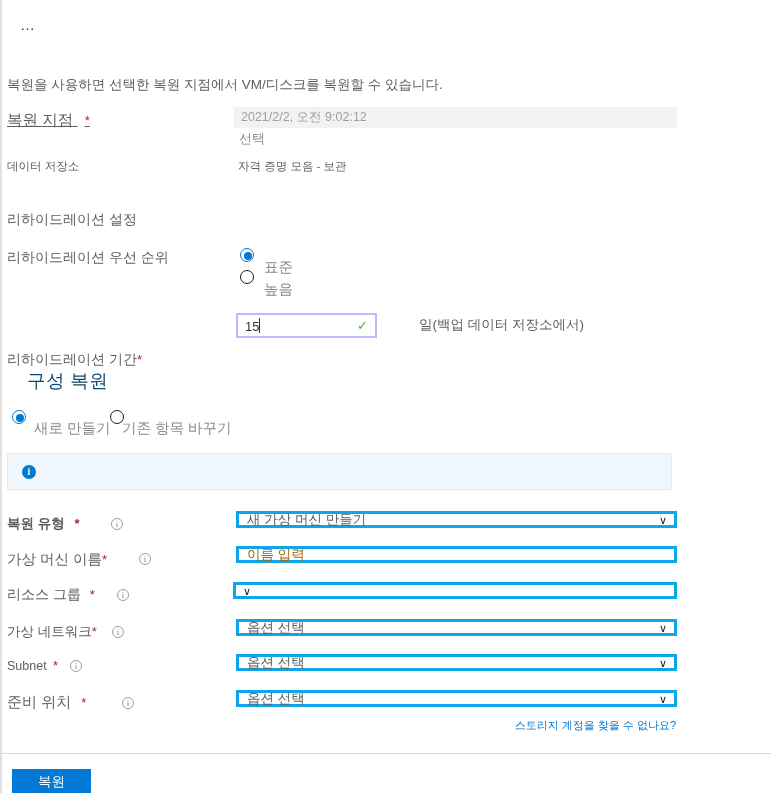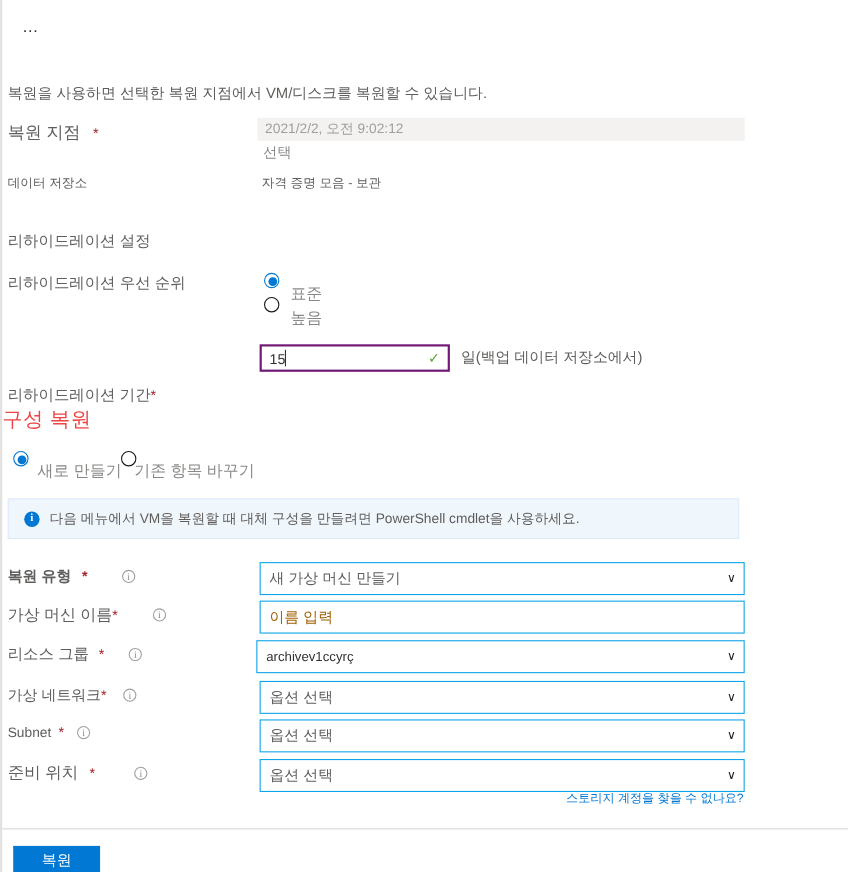--- a/index.html
+++ b/index.html
@@ -60,42 +60,42 @@
     position:absolute; left:236px; top:159px;
     font-size:11.5px; color:#605e5c; white-space:nowrap;
   }
 
   
   .section-sub {
     position:absolute; left:5px; font-size:14px; color:#605e5c;
     white-space:nowrap;
   }
   .section-h2 {
-    position:absolute; left:0; font-size:18.5px; color:#ef4444;
+    position:absolute; left:25px; font-size:18.5px; color:#0c4a6e;
     white-space:nowrap; letter-spacing:0.4px;
   }
 
   
   .radio-o {
     position:absolute; width:14px; height:14px; border-radius:50%;
     border:1.6px solid #1b1a19; background:#fff; cursor:pointer;
   }
   .radio-o.sel { border-color:#0078d4; border-width:1.5px; }
   .radio-o.sel::after {
     content:""; position:absolute; left:3px; top:3px;
     width:8px; height:8px; border-radius:50%; background:#0078d4;
   }
   .radio-lbl {
     position:absolute; font-size:14.5px; color:#8a8886; white-space:nowrap;margin-top:12px;
   }
 
   
   .txtinput {
-    position:absolute; left:234px; top:313px; width:173px; height:25px;
-    border:2px solid #701a75; background:#fff;
+    position:absolute; left:234px; top:313px; width:141px; height:25px;
+    border:2px solid #c4b5fd; background:#fff;
   }
   .txtinput .val {
     position:absolute; left:7px; top:4px;
     font-size:13px; color:#323130;
   }
   .caret {
     position:absolute; left:21px; top:3px; width:1px; height:15px;
     background:#323130;
   }
   .checkmark {
@@ -115,21 +115,21 @@
   }
   .info-icon {
     width:14px; height:14px; border-radius:50%; background:#0078d4;
     color:#fff; font-size:10px; font-weight:bold; line-height:14px;
     text-align:center; font-family:"Liberation Serif",serif; flex:none;
   }
   .infobar .msg { font-size:12.5px; color:#605e5c; white-space:nowrap; }
 
   
   .ctl {
-    position:absolute; height:30px; border:1px solid #0ea5e9;
+    position:absolute; height:17px; border:3px solid #0ea5e9;
     background:#fff; display:flex; align-items:center;
   }
   .ctl .v {
     font-size:13.5px; color:#605e5c; padding-left:8px; white-space:nowrap;
     flex:1; overflow:hidden;
   }
   .ctl .v.ph { color:#a16207; }
   .ctl .v.solid { color:#323130; font-size:12px; }
   .chev {
     width:22px; text-align:center; font-size:11px; color:#1b1a19;
@@ -163,21 +163,21 @@
 
 <div id="blade">
   <div class="content">
 
     <div class="title-row">
       <div class="ellipsis-btn">…</div>
     </div>
 
     <div class="description">복원을 사용하면 선택한 복원 지점에서 VM/디스크를 복원할 수 있습니다.</div>
 
-    <div class="lbl" style="top:110px; font-size:15.5px;">
+    <div class="lbl" style="top:110px; font-size:15.5px;text-decoration:underline;">
       <span>복원 지점</span>
       <span class="req" style="margin-left:7px;">*</span>
     </div>
     <div class="rp-box"></div>
     <div class="rp-value">2021/2/2, 오전 9:02:12</div>
     <div class="rp-select-link">선택</div>
 
     <div class="lbl" style="top:159px; font-size:11.5px;">데이터 저장소</div>
     <div class="ds-value">자격 증명 모음 - 보관</div>
 
@@ -204,21 +204,20 @@
     <div class="section-h2" style="top:368px;">구성 복원</div>
 
     <div class="radio-o sel" style="left:10px; top:410px;"></div>
     <div class="radio-lbl" style="left:32px; top:407px;">새로 만들기</div>
 
     <div class="radio-o" style="left:108px; top:410px;"></div>
     <div class="radio-lbl" style="left:120px; top:407px;">기존 항목 바꾸기</div>
 
     <div class="infobar">
       <span class="info-icon">i</span>
-      <span class="msg">다음 메뉴에서 VM을 복원할 때 대체 구성을 만들려면 PowerShell cmdlet을 사용하세요.</span>
     </div>
 
     <div class="lbl" style="top:515px; font-size:13.5px;font-weight:bold;">
       <span>복원 유형</span>
       <span class="req" style="margin-left:6px;">*</span>
     </div>
     <span class="infoi" style="left:109px; top:518px;">i</span>
     <div class="ctl" style="left:234px; top:511px; width:441px;">
       <span class="v">새 가상 머신 만들기</span>
       <span class="chev">∨</span>
@@ -231,21 +230,20 @@
     <div class="ctl" style="left:234px; top:546px; width:441px;">
       <span class="v ph">이름 입력</span>
     </div>
 
     <div class="lbl" style="top:586px; font-size:14px;">
       <span>리소스 그룹</span>
       <span class="req" style="margin-left:5px;">*</span>
     </div>
     <span class="infoi" style="left:115px; top:589px;">i</span>
     <div class="ctl" style="left:231px; top:582px; width:444px;">
-      <span class="v solid">archivev1ccyrç</span>
       <span class="chev">∨</span>
     </div>
 
     <div class="lbl" style="top:623px; font-size:13.5px;">
       <span>가상 네트워크</span><span class="req">*</span>
     </div>
     <span class="infoi" style="left:110px; top:626px;">i</span>
     <div class="ctl" style="left:234px; top:619px; width:441px;">
       <span class="v">옵션 선택</span>
       <span class="chev">∨</span>

